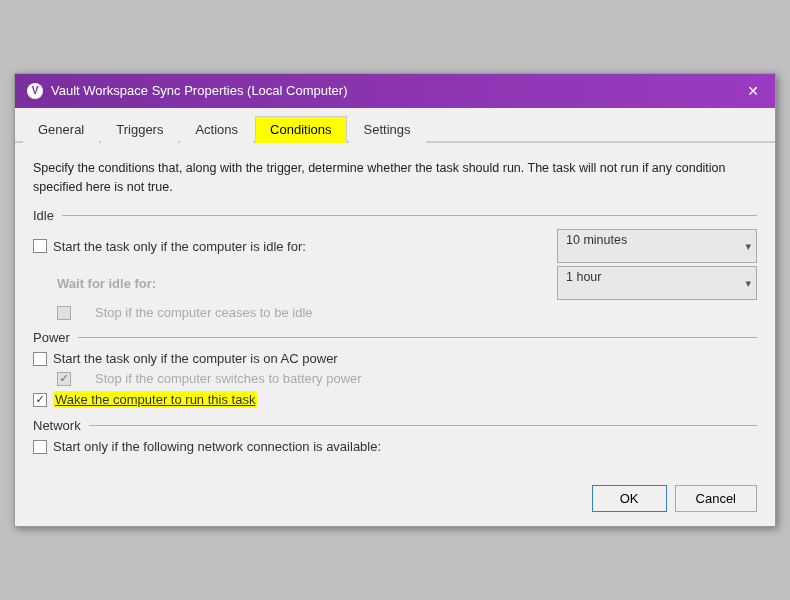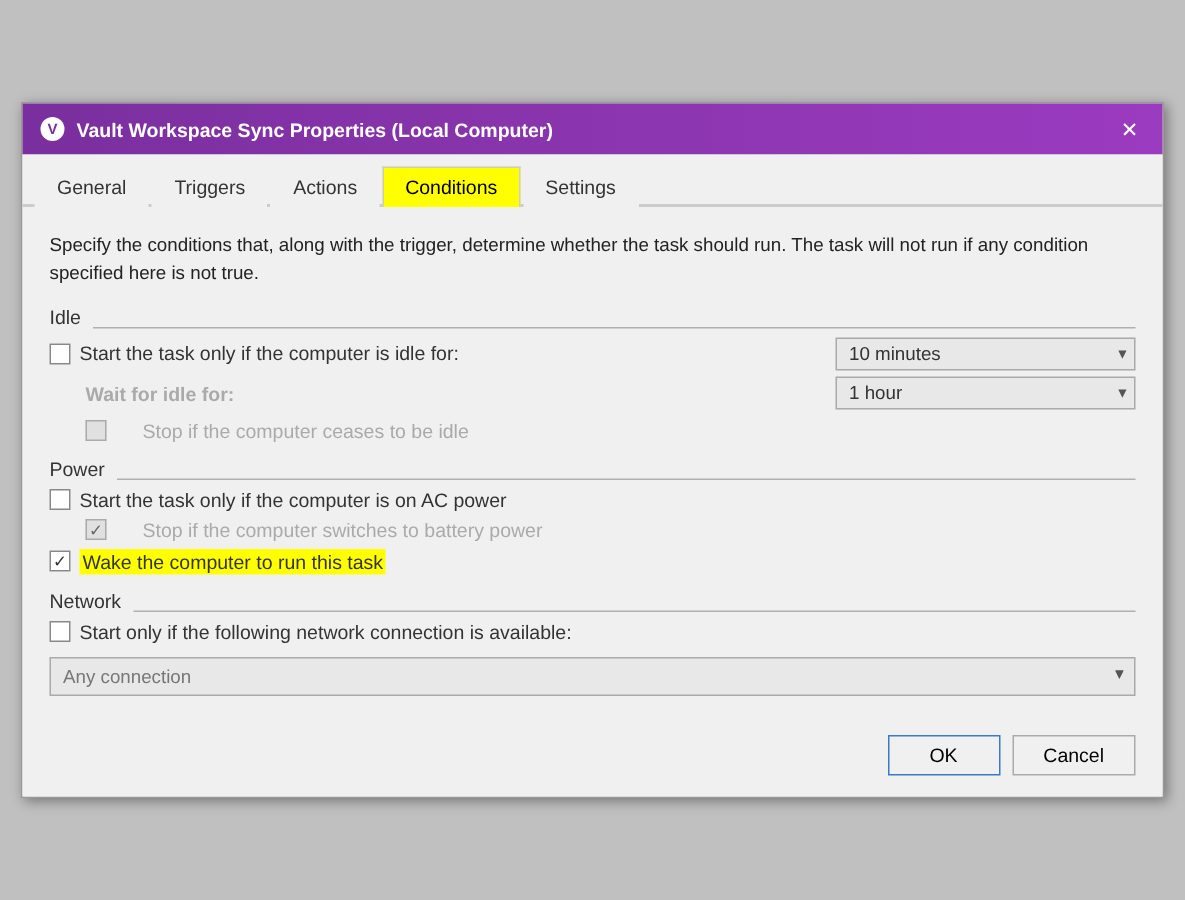--- a/index.html
+++ b/index.html
@@ -40,21 +40,21 @@
       border-radius: 50%;
       display: flex;
       align-items: center;
       justify-content: center;
       font-size: 10px;
       color: #7a2f9e;
       font-weight: bold;
     }
     .title-text {
       font-size: 13px;
-      font-weight: bold;
+      font-weight: normal;
       text-align: right;
     }
     .close-btn {
       width: 20px;
       height: 20px;
       display: flex;
       align-items: center;
       justify-content: center;
       font-size: 14px;
       cursor: pointer;
@@ -98,21 +98,21 @@
       color: #222;
       line-height: 1.5;
       margin-bottom: 12px;
     }
     .section-header {
       font-size: 13px;
       font-weight: normal;
       color: #333;
       margin: 10px 0 6px 0;
       display: flex;
-      align-items: flex-end;
+      align-items: center;
       gap: 8px;
     }
     .section-header::after {
       content: '';
       flex: 1;
       height: 1px;
       background: #b0b0b0;
     }
     .option-row {
       display: flex;
@@ -159,25 +159,26 @@
     .label {
       font-size: 13px;
       color: #333;
     }
     .label.disabled {
       color: #aaa;
     }
     .label.highlighted {
       background: #ffff00;
       padding: 1px 2px;
+      text-decoration: underline;
     }
     .dropdown {
       background: #e8e8e8;
       border: 1px solid #aaa;
-      padding: 3px 24px 3px 8px;
+      padding: 3px 24px 15px 8px;
       font-size: 12.5px;
       color: #333;
       appearance: none;
       position: relative;
       min-width: 200px;
       cursor: pointer;
     }
     .dropdown-wrapper {
       position: relative;
       display: inline-block;
@@ -354,25 +355,19 @@
 
     <div class="section-header" style="margin-top:10px;">
       <span>Network</span>
     </div>
 
     <div class="option-row">
       <div class="checkbox"></div>
       <span class="label">Start only if the following network connection is available:</span>
     </div>
 
-    <div class="any-connection-wrapper" style="position:relative; margin-top:4px;">
-      <select class="any-connection-dropdown" style="width:100%; background:#e8e8e8; border:1px solid #aaa; padding:5px 8px; font-size:12.5px; color:#777; appearance:none; -webkit-appearance:none;">
-        <option>Any connection</option>
-      </select>
-      <span style="position:absolute; right:8px; top:50%; transform:translateY(-50%); font-size:11px; color:#555; pointer-events:none;">▾</span>
-    </div>
   </div>
 
   <div class="footer">
     <button class="btn primary">OK</button>
     <button class="btn">Cancel</button>
   </div>
 </div>
 
 </body></html>

